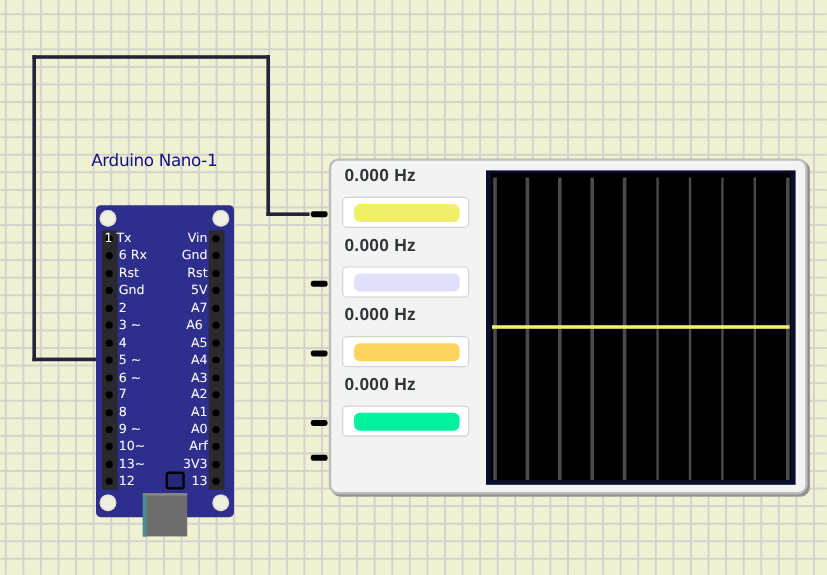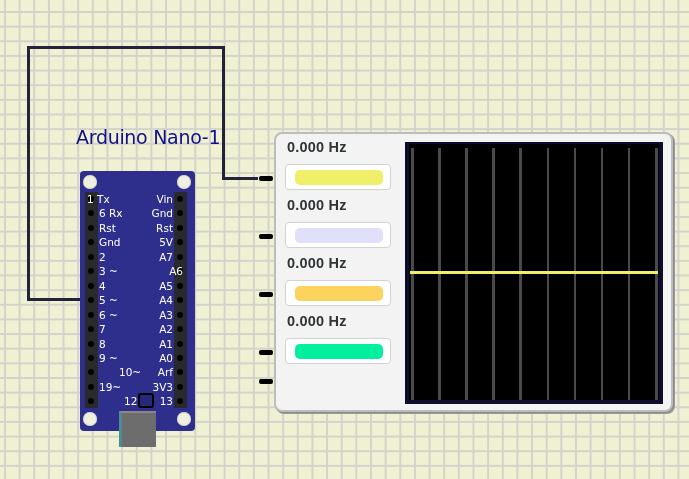--- a/index.html
+++ b/index.html
@@ -9,21 +9,21 @@
     background-image:
       linear-gradient(to right, #d3d3cb 2px, transparent 2px),
       linear-gradient(to bottom, #d3d3cb 2px, transparent 2px);
     background-size: 14.65px 14.65px;
     background-position: 4px 11px;
     font-family: "DejaVu Sans", sans-serif;
   }
   .wire { position: absolute; background: #23233a; }
   #nano-title {
     position: absolute; left: 76px; top: 126px;
-    color: #10108a; font-size: 19px; font-family: "DejaVu Sans", sans-serif;
+    color: #10108a; font-size: 14px; font-family: "DejaVu Sans", sans-serif;
     letter-spacing: -0.3px; white-space: nowrap;
   }
   #nano-board {
     position: absolute; left: 80px; top: 171px; width: 115px; height: 260px;
     background: #2e2f8c; border-radius: 4px;
   }
   .hole {
     position: absolute; width: 14px; height: 14px; border-radius: 50%;
     background: #f0f0e0; box-shadow: inset 0 0 2px #bbb;
   }
@@ -122,39 +122,39 @@
       <div class="pin-label" style="top: 123.15px; left: 19px;">5 ~</div>
       <div class="pin-dot" style="top: 140.6px; left: 8px;"></div>
       <div class="pin-label" style="top: 137.6px; left: 19px;">6 ~</div>
       <div class="pin-dot" style="top: 155.05px; left: 8px;"></div>
       <div class="pin-label" style="top: 152.05px; left: 19px;">7</div>
       <div class="pin-dot" style="top: 169.5px; left: 8px;"></div>
       <div class="pin-label" style="top: 166.5px; left: 19px;">8</div>
       <div class="pin-dot" style="top: 183.95px; left: 8px;"></div>
       <div class="pin-label" style="top: 180.95px; left: 19px;">9 ~</div>
       <div class="pin-dot" style="top: 198.4px; left: 8px;"></div>
-      <div class="pin-label" style="top: 195.4px; left: 19px; padding-left: 20px;">10~</div>
+      <div class="pin-label" style="top: 195.4px; left: 19px;">10~</div>
       <div class="pin-dot" style="top: 212.85px; left: 8px;"></div>
-      <div class="pin-label" style="top: 209.85px; left: 19px;">19~</div>
+      <div class="pin-label" style="top: 209.85px; left: 19px;">13~</div>
       <div class="pin-dot" style="top: 227.3px; left: 8px;"></div>
-      <div class="pin-label" style="top: 224.3px; left: 19px; padding-left: 25px;">12</div>
+      <div class="pin-label" style="top: 224.3px; left: 19px;">12</div>
     </div>
   <div id="right-pins">
       <div class="pin-dot" style="top: 25px; left: 97px;"></div>
       <div class="pin-label right" style="top: 22px; left: 53px;">Vin</div>
       <div class="pin-dot" style="top: 39.45px; left: 97px;"></div>
       <div class="pin-label right" style="top: 36.45px; left: 53px;">Gnd</div>
       <div class="pin-dot" style="top: 53.9px; left: 97px;"></div>
       <div class="pin-label right" style="top: 50.9px; left: 53px;">Rst</div>
       <div class="pin-dot" style="top: 68.35px; left: 97px;"></div>
       <div class="pin-label right" style="top: 65.35px; left: 53px;">5V</div>
       <div class="pin-dot" style="top: 82.8px; left: 97px;"></div>
       <div class="pin-label right" style="top: 79.8px; left: 53px;">A7</div>
       <div class="pin-dot" style="top: 97.25px; left: 97px;"></div>
-      <div class="pin-label right" style="top: 94.25px; left: 63px;">A6</div>
+      <div class="pin-label right" style="top: 94.25px; left: 49px;">A6</div>
       <div class="pin-dot" style="top: 111.7px; left: 97px;"></div>
       <div class="pin-label right" style="top: 108.7px; left: 53px;">A5</div>
       <div class="pin-dot" style="top: 126.15px; left: 97px;"></div>
       <div class="pin-label right" style="top: 123.15px; left: 53px;">A4</div>
       <div class="pin-dot" style="top: 140.6px; left: 97px;"></div>
       <div class="pin-label right" style="top: 137.6px; left: 53px;">A3</div>
       <div class="pin-dot" style="top: 155.05px; left: 97px;"></div>
       <div class="pin-label right" style="top: 152.05px; left: 53px;">A2</div>
       <div class="pin-dot" style="top: 169.5px; left: 97px;"></div>
       <div class="pin-label right" style="top: 166.5px; left: 53px;">A1</div>

